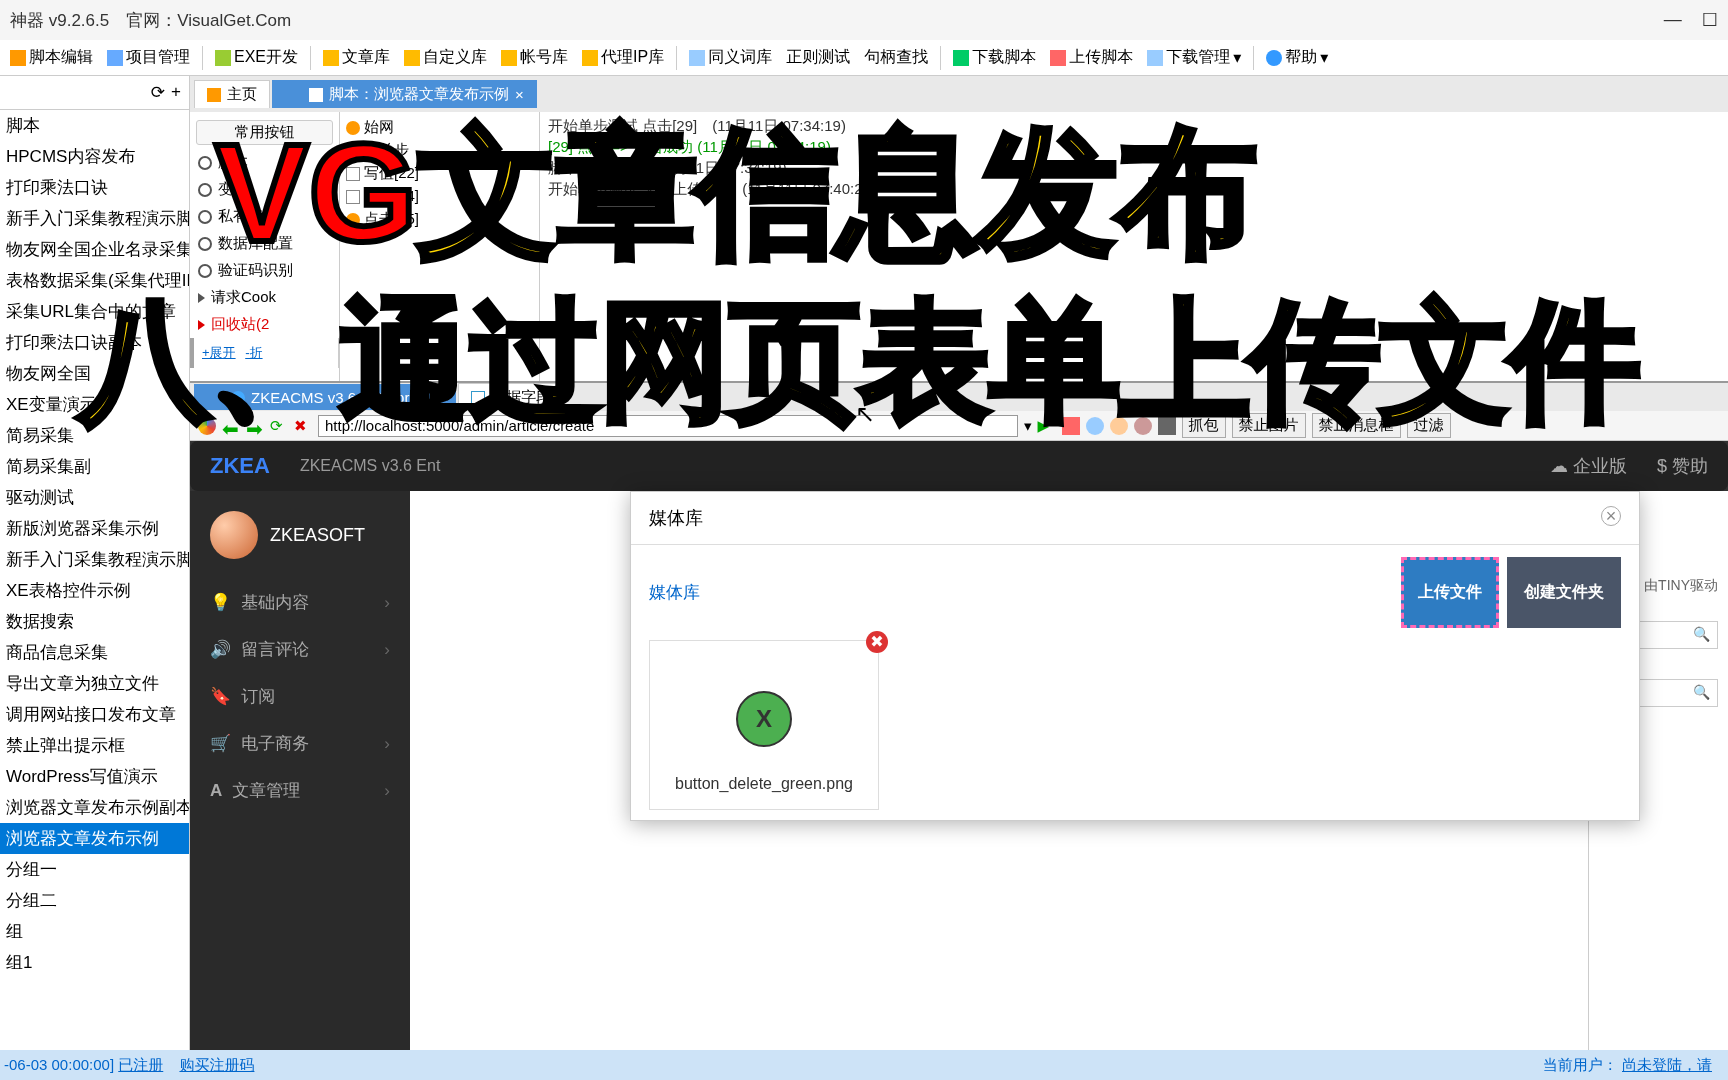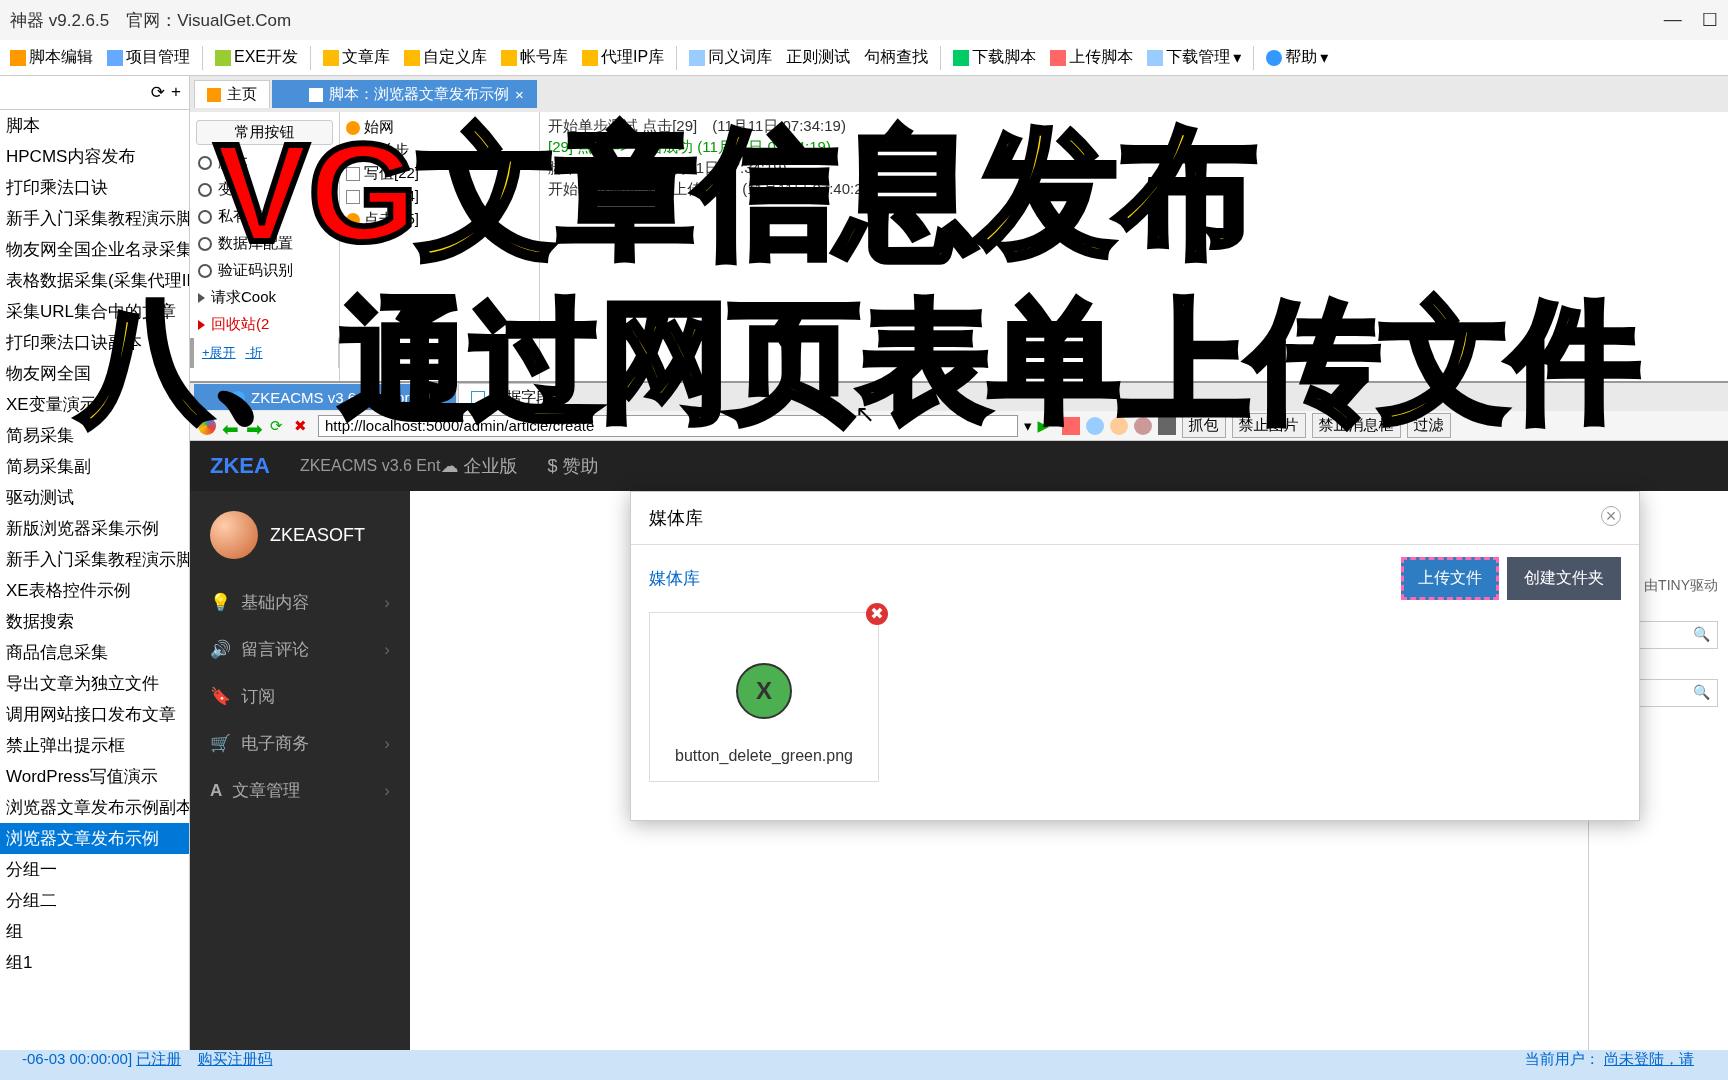--- a/index.html
+++ b/index.html
@@ -47,21 +47,21 @@
 .script-ctrl a { color: #06c; text-decoration: underline; margin-right: 6px; cursor: pointer; }
 
 .browser-area { flex: 1; display: flex; flex-direction: column; overflow: hidden; border-top: 1px solid #999; }
 .browser-tabs { height: 28px; background: #e9e9e9; display: flex; align-items: center; padding: 0 4px; gap: 2px; font-size: 15px; }
 .browser-toolbar { height: 30px; background: #f5f5f5; display: flex; align-items: center; padding: 0 8px; gap: 6px; font-size: 15px; border-bottom: 1px solid #ccc; }
 .url-input { flex: 0 0 700px; height: 22px; border: 1px solid #999; padding: 0 6px; font-size: 15px; }
 .nav-icon { width: 18px; height: 18px; cursor: pointer; display: inline-block; }
 .bt-btn { padding: 2px 6px; border: 1px solid #aaa; background: #f0f0f0; cursor: pointer; }
 
 .webpage { flex: 1; background: #333; position: relative; overflow: hidden; }
-.cms-header { height: 50px; background: #222; display: flex; align-items: center; padding: 0 20px; color: #999; justify-content: flex-start; }
+.cms-header { height: 50px; background: #222; display: flex; align-items: center; padding: 0 20px; color: #999; justify-content: space-between; border-radius: 8px; }
 .cms-logo { color: #3b82f6; font-weight: bold; font-size: 22px; }
 .cms-right { display: flex; gap: 30px; font-size: 18px; color: #aaa; }
 .cms-body { display: flex; height: calc(100% - 50px); }
 .cms-side { width: 220px; background: #2a2a2a; padding: 20px 0; }
 .cms-user { padding: 0 20px 20px; display: flex; align-items: center; gap: 12px; color: #fff; font-size: 18px; }
 .avatar { width: 48px; height: 48px; border-radius: 50%; background: radial-gradient(circle at 30% 30%, #fca, #c63); }
 .cms-menu .mi { padding: 12px 20px; color: #aaa; display: flex; align-items: center; justify-content: space-between; cursor: pointer; font-size: 17px; }
 .cms-menu .mi .ml { display: flex; align-items: center; gap: 10px; }
 .chev { color: #666; }
 
@@ -72,40 +72,40 @@
 .ov1 .red { color: #ff0000; -webkit-text-stroke: 6px #000; }
 .ov1 .yel { color: #ffd700; -webkit-text-stroke: 6px #000; }
 .ov2 { top: 275px; left: 80px; font-size: 130px; color: #ffd700; -webkit-text-stroke: 6px #000; }
 
 .modal { position: absolute; top: 0; left: 220px; width: 1010px; height: 330px; background: #fff; border: 1px solid #ccc; box-shadow: 0 3px 20px rgba(0,0,0,0.3); z-index: 100; }
 .modal-head { padding: 14px 18px; border-bottom: 1px solid #ddd; display: flex; justify-content: space-between; font-size: 18px; }
 .modal-close { cursor: pointer; color: #888; width: 20px; height: 20px; border: 1px solid #aaa; border-radius: 50%; text-align: center; line-height: 18px; }
 .modal-bar { padding: 12px 18px; display: flex; justify-content: space-between; align-items: center; font-size: 17px; }
 .modal-bar a { color: #0066cc; cursor: pointer; }
 .modal-btns { display: flex; gap: 8px; }
-.mbtn { padding: 8px 14px; color: #fff; border: 3px dashed transparent; cursor: pointer; font-size: 16px; }
+.mbtn { padding: 22px 14px; color: #fff; border: 3px dashed transparent; cursor: pointer; font-size: 16px; font-weight: bold; }
 .mbtn.upload { background: #2e7cc2; border-color: #ff69b4; }
 .mbtn.folder { background: #4a5568; }
 .modal-content { padding: 0 18px; height: 170px; display: flex; gap: 20px; }
 .file-card { width: 230px; border: 1px solid #ddd; position: relative; text-align: center; padding-top: 30px; }
 .file-del { position: absolute; top: -10px; right: -10px; width: 22px; height: 22px; background: #d33; color: #fff; border-radius: 50%; text-align: center; line-height: 22px; cursor: pointer; }
 .file-thumb { width: 56px; height: 56px; background: #4caf50; border-radius: 50%; margin: 20px auto; display: flex; align-items: center; justify-content: center; color: #333; font-weight: bold; font-size: 24px; border: 2px solid #333; }
 .file-name { padding: 8px; color: #333; font-size: 16px; }
 .modal-foot { padding: 10px 18px; display: flex; gap: 10px; }
 .fbtn { padding: 8px 18px; font-size: 16px; cursor: pointer; border: 1px solid #aaa; }
 .fbtn.ok { background: #2e7cc2; color: #fff; border-color: #2e7cc2; }
 .fbtn.cancel { background: #fff; }
 
 .right-side { position: absolute; right: 0; top: 0; width: 140px; height: 100%; background: #fff; border-left: 1px solid #ccc; padding: 80px 10px 10px; font-size: 14px; }
 .rs-line { padding: 6px 0; color: #666; text-align: right; }
 .rs-search { width: 100%; height: 28px; border: 1px solid #ccc; margin-top: 20px; position: relative; }
 .rs-search::after { content: "🔍"; position: absolute; right: 6px; top: 4px; }
 .rs-search.red::after { color: #d33; }
 
-.status-bar { position: absolute; bottom: 0; left: 0; right: 0; height: 30px; background: #cde3f7; display: flex; padding: 0 22px; font-size: 15px; color: #06c; justify-content: space-between; }
+.status-bar { position: absolute; bottom: 0; left: 0; right: 0; height: 30px; background: #cde3f7; display: flex; align-items: center; padding: 0 4px; font-size: 15px; color: #06c; justify-content: space-between; }
 .status-bar a { color: #06c; text-decoration: underline; margin-right: 12px; }
 
 .cursor { position: absolute; top: 400px; left: 855px; z-index: 2000; font-size: 24px; pointer-events: none; }
 </style>
 </head>
 <body>
 
 <div class="title-bar">
   <span>神器 v9.2.6.5　官网：VisualGet.Com</span>
   <div class="wincontrols">

